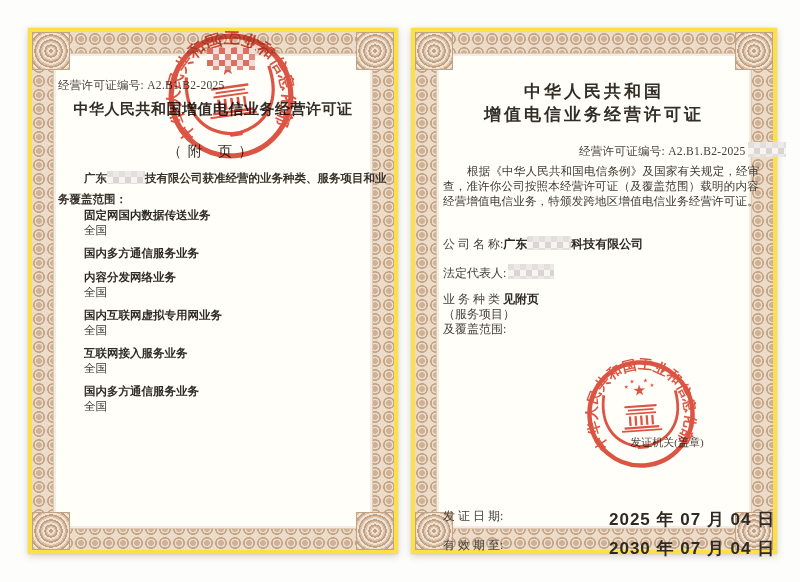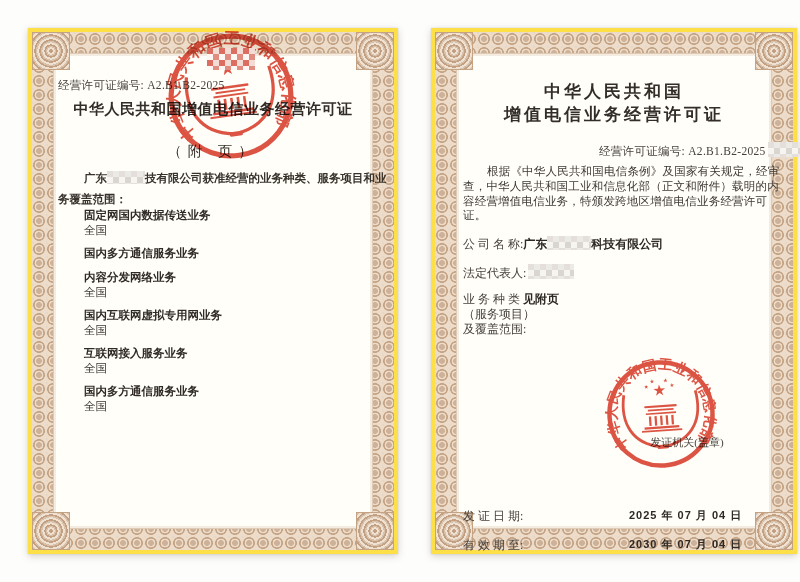--- a/index.html
+++ b/index.html
@@ -2,21 +2,21 @@
 <html><head>
 <meta charset="utf-8">
 <style>
   html,body{margin:0;padding:0;background:#fbfbfa;}
   .canvas{position:relative;width:800px;height:582px;background:#fdfdfc;overflow:hidden;
           font-family:"Liberation Serif","DejaVu Serif",serif;color:#3e3833;}
   
   .page{position:absolute;top:28px;height:526px;background:#fde047;
         box-shadow:0 2px 7px rgba(90,70,50,.25),0 0 1px rgba(0,0,0,.2);}
   .page-left{left:28px;width:370px;}
-  .page-right{left:411px;width:366px;margin-left:20px;}
+  .page-right{left:411px;width:366px;}
   
   .lace{position:absolute;inset:4px;background-color:#eddcc9;
     background-image:
       radial-gradient(circle at 7px 7px,#cdb199 2.6px,transparent 3.2px),
       radial-gradient(circle at 7px 7px,transparent 4.2px,#c4a384 4.6px 5.6px,transparent 6.2px),
       radial-gradient(circle at 0 0,#e7d8c6 2px,transparent 2.6px);
     background-size:14px 14px,14px 14px,7px 7px;}
   .lace::after{content:"";position:absolute;inset:21px;background:#fffef8;
       box-shadow:inset 0 0 0 1px rgba(196,163,132,.45), inset 0 0 0 3px rgba(231,216,198,.45);}
   .corner{position:absolute;width:38px;height:38px;z-index:1;
@@ -45,21 +45,21 @@
   .page-right .cert-title.l2{top:47px;}
   .body-par{position:absolute;top:108px;left:4px;width:322px;font-size:11.5px;line-height:14.8px;
             text-indent:24px;color:#3e3833;letter-spacing:.2px;}
   .field{position:absolute;left:4px;font-size:12px;color:#47413c;white-space:nowrap;}
   .field .val{font-weight:700;color:#2e2924;}
   .field-stack{line-height:15px;}
   .issuer{position:absolute;top:379px;left:118px;width:220px;text-align:center;
           font-size:11px;color:#4a443e;}
   .date-row{position:absolute;left:4px;font-size:12px;color:#47413c;white-space:nowrap;}
   .date-row .dval{position:absolute;left:166px;top:0;font-weight:700;color:#2e2924;
-                  font-family:"Liberation Sans","DejaVu Sans",sans-serif;font-size:11px;
+                  font-family:"Liberation Sans","DejaVu Sans",sans-serif;font-size:17px;
                   letter-spacing:1px;}
   
   .mosaic{display:inline-block;vertical-align:-2px;
     background-image:conic-gradient(var(--m1) 0 25%,var(--m2) 0 50%,var(--m3) 0 75%,var(--m4) 0);
     background-size:12px 12px;}
   .mosaic.gray{--m1:#eceae7;--m2:#d9d5d1;--m3:#f7f5f2;--m4:#e4dfdb;}
   .mosaic.red{--m1:#f2dcd5;--m2:#e08c80;--m3:#fcf7f2;--m4:#db6e60;}
   .mosaic-abs{position:absolute;z-index:6;}
   
   .seal{position:absolute;z-index:4;color:#d73c2b;opacity:.88;mix-blend-mode:multiply;}
@@ -151,21 +151,21 @@
     <div class="corner tr"></div>
     <div class="corner bl"></div>
     <div class="corner br"></div>
 
     <div class="content">
       <div class="cert-title">中华人民共和国</div>
       <div class="cert-title l2">增值电信业务经营许可证</div>
 
       <div class="lic-line" style="top:86px;left:140px;"><span>经营许可证编号: A2.B1.B2-2025</span><span class="mosaic gray" style="width:38px;height:15px;margin-left:2px;"></span></div>
 
-      <div class="body-par">根据《中华人民共和国电信条例》及国家有关规定，经审查，中华人民共和国工业和信息化部（正文和附件）载明的内容经营增值电信业务，特颁发跨地区增值电信业务经营许可证。</div>
+      <div class="body-par">根据《中华人民共和国电信条例》及国家有关规定，经审查，准许你公司按照本经营许可证（及覆盖范围）载明的内容经营增值电信业务，特颁发跨地区增值电信业务经营许可证。</div>
 
       <div class="field" style="top:208px;"><span>法定代表人:</span><span class="mosaic gray" style="width:46px;height:15px;margin-left:2px;"></span></div>
 
       <div class="field" style="top:180px;"><span>公 司 名 称:</span><span class="val">广东</span><span class="mosaic gray" style="width:44px;height:14px;"></span><span class="val">科技有限公司</span></div>
 
       <div class="field field-stack" style="top:236px;"><span>业 务 种 类</span> <span class="val">见附页</span></div>
       <div class="field field-stack" style="top:251px;">（服务项目）</div>
       <div class="field field-stack" style="top:266px;">及覆盖范围:</div>
 
       <div class="issuer">发证机关(盖章)</div>

